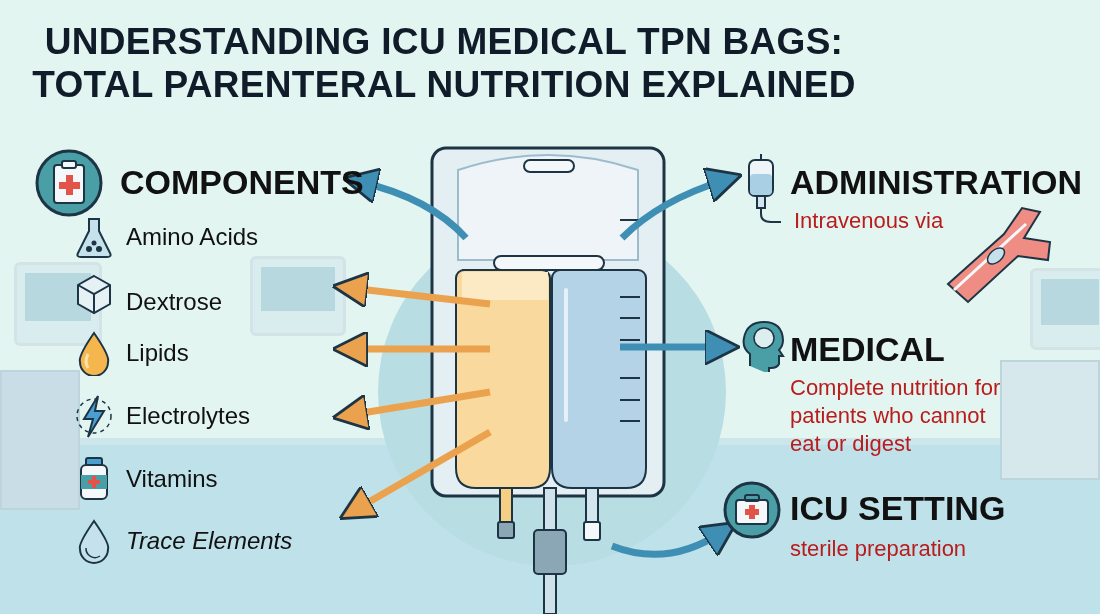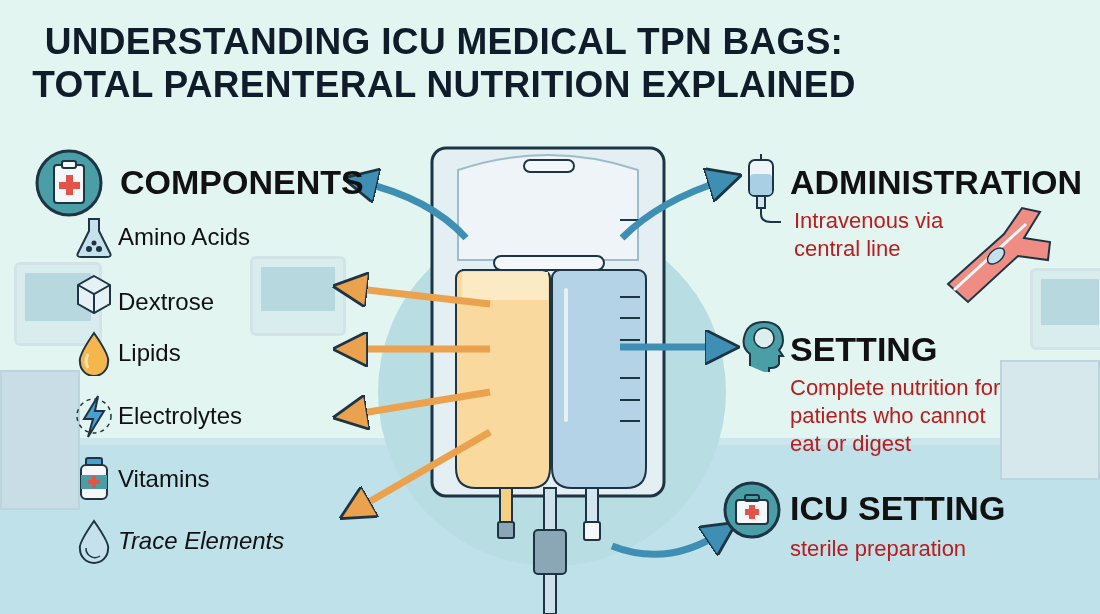--- a/index.html
+++ b/index.html
@@ -40,21 +40,21 @@
     color: #111c2b;
   }
 
   .section-head {
     position: absolute; font-weight: 700; font-size: 34px; color: #111;
   }
   .section-body {
     position: absolute; font-size: 22px; line-height: 28px; color: #b91c1c;
   }
   .item {
-    position: absolute; display: flex; align-items: center; gap: 4px;
+    position: absolute; display: flex; align-items: center; gap: 12px;
     font-size: 24px; color: #111;
   }
   .icon-wrap { position: absolute; }
   .arrows { position: absolute; left: 0; top: 0; }
 </style>
 </head>
 <body>
 
 <div class="floor-line"></div>
 <div class="floor"></div>
@@ -209,37 +209,36 @@
     <line x1="16" y1="2" x2="16" y2="8" stroke="#1d3445" stroke-width="2"></line>
     <rect x="4" y="8" width="24" height="36" rx="6" fill="#eef4f7" stroke="#1d3445" stroke-width="2"></rect>
     <rect x="5" y="22" width="22" height="21" rx="4" fill="#a9cfe4"></rect>
     <rect x="12" y="44" width="8" height="12" fill="#d3e6ef" stroke="#1d3445" stroke-width="2"></rect>
     <path d="M16,56 v6 q0,8 10,8 h10" fill="none" stroke="#1d3445" stroke-width="2"></path>
   </svg>
 </div>
 <div class="section-head" style="left:790px;top:163px;">ADMINISTRATION</div>
 <div class="section-body" style="left:794px;top:207px;">
   <div>Intravenous via</div>
-  <div>central line</div>
 </div>
 <div class="icon-wrap" style="left:944px;top:204px;">
   <svg width="110" height="100">
     <path d="M4,80 L60,30 L78,4 L96,8 L80,34 L106,38 L104,56 L74,52 L24,98 z" fill="#ef8c83" stroke="#1d3445" stroke-width="2"></path>
     <path d="M10,86 L82,20" stroke="#f4f8fa" stroke-width="3"></path>
     <ellipse cx="52" cy="52" rx="10" ry="6" transform="rotate(-42 52 52)" fill="#c5e2ec" stroke="#1d3445" stroke-width="1.5"></ellipse>
   </svg>
 </div>
 
 <div class="icon-wrap" style="left:742px;top:320px;">
   <svg width="44" height="52">
     <path d="M8,46 v-12 q-8,-6 -6,-16 q3,-16 20,-16 q18,0 19,18 q0,6 -4,10 l4,6 h-4 v8 q-2,4 -8,4 h-2 v6" fill="#4a9fa6" stroke="#1d3445" stroke-width="2"></path>
     <circle cx="22" cy="18" r="10" fill="#dcefee" stroke="#1d3445" stroke-width="1.5"></circle>
   </svg>
 </div>
-<div class="section-head" style="left:790px;top:330px;">SETTING</div>
+<div class="section-head" style="left:790px;top:330px;">MEDICAL</div>
 <div class="section-body" style="left:790px;top:374px;">
   <div>Complete nutrition for</div>
   <div>patients who cannot</div>
   <div>eat or digest</div>
 </div>
 
 <div class="icon-wrap" style="left:722px;top:480px;">
   <svg width="60" height="60">
     <circle cx="30" cy="30" r="27" fill="#4a9fa6" stroke="#1d3445" stroke-width="3"></circle>
     <rect x="14" y="20" width="32" height="24" rx="3" fill="#f4f8fa" stroke="#1d3445" stroke-width="2"></rect>

